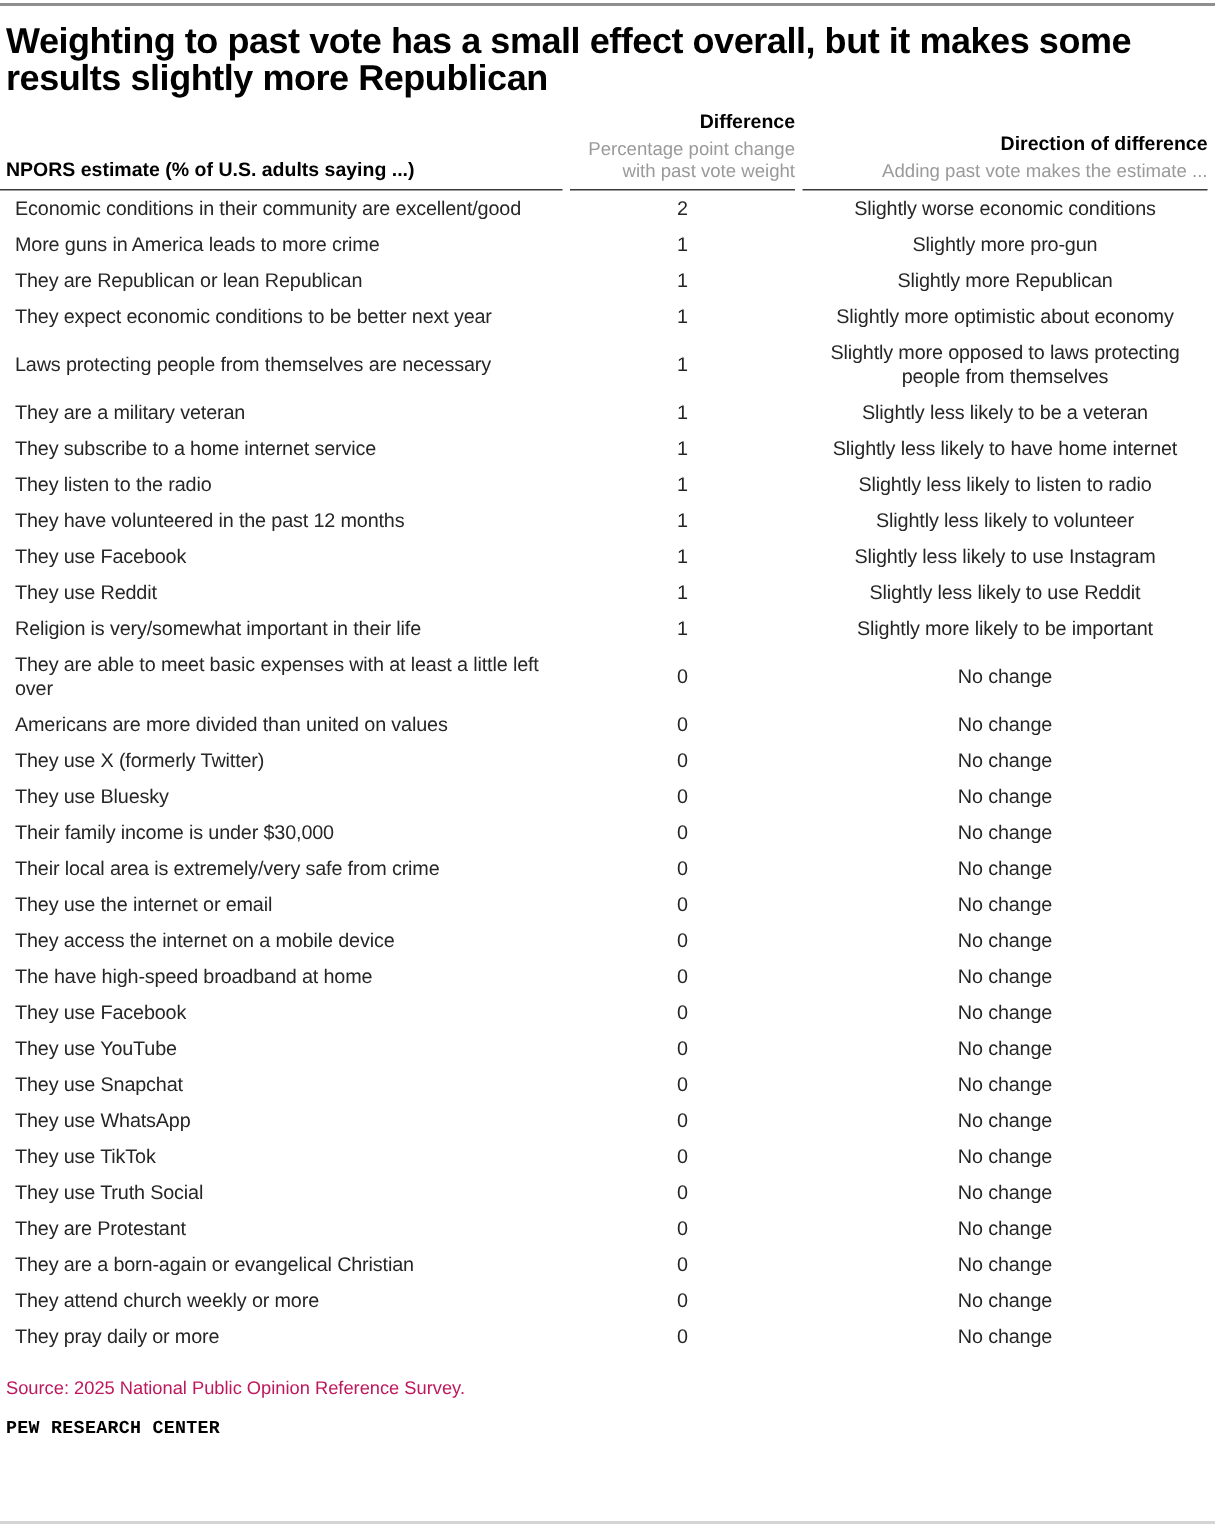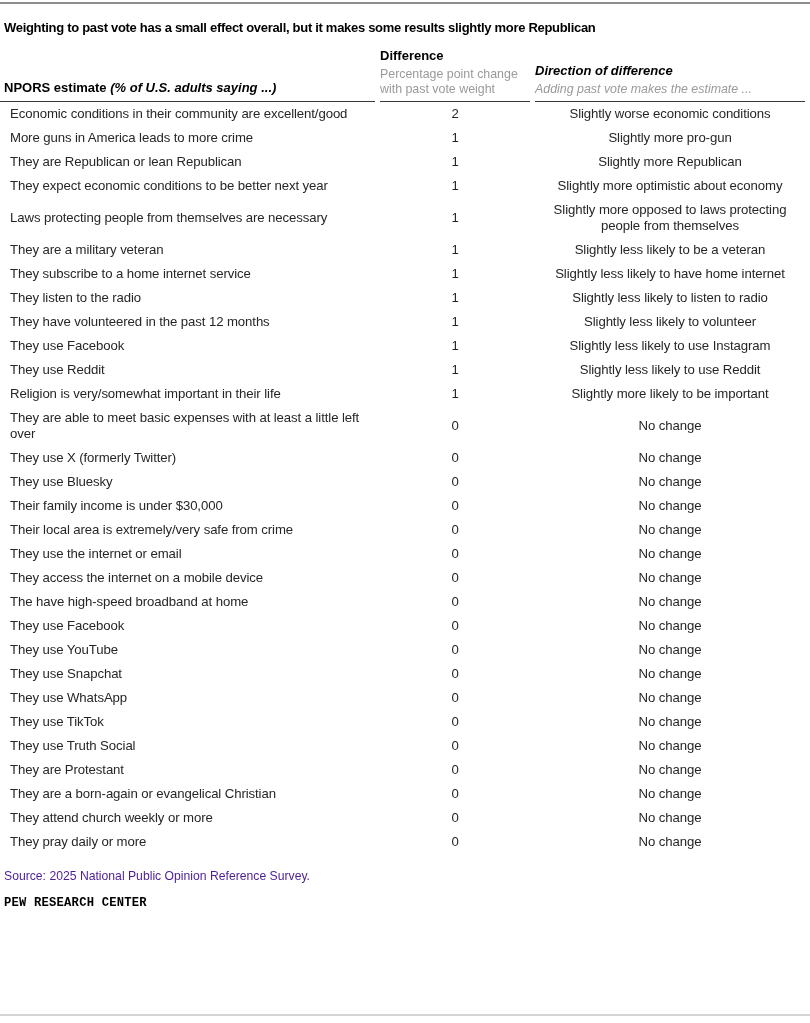--- a/index.html
+++ b/index.html
@@ -21,72 +21,72 @@
   }
   .rule-bottom {
     position: absolute;
     bottom: 7px; left: 0; right: 0;
     height: 2px;
     background: #d4d4d4;
   }
   .title {
     margin: 15px 4px 4px 4px;
     max-width: 796px;
-    font-size: 13px;
+    font-size: 24px;
     font-weight: bold;
     letter-spacing: -0.3px;
     line-height: 25px;
     color: #000000;
   }
   table.npors {
     border-collapse: separate;
     border-spacing: 5px 0;
     table-layout: fixed;
     width: 815px;
     margin-left: -5px;
   }
   thead th {
     vertical-align: bottom;
     padding: 4px 0 5px 0;
     border-bottom: 1px solid #3a3a3a;
     font-weight: normal;
   }
   th.col-estimate { width: 375px; text-align: left; }
-  th.col-difference { width: 150px; text-align: left; }
-  th.col-direction { width: 270px; text-align: left; font-style: italic; }
+  th.col-difference { width: 150px; text-align: right; }
+  th.col-direction { width: 270px; text-align: right; }
   .th-label {
     font-size: 13px;
     font-weight: bold;
     color: #000000;
     line-height: 16px;
   }
   .th-sub {
     font-size: 12.4px;
     color: #9a9a9a;
     line-height: 14.5px;
     margin-top: 3px;
   }
   th.col-difference .th-sub { max-width: 150px; margin-left: auto; margin-right: auto; }
   .estimate-header { font-size: 13px; font-weight: bold; color: #000000; padding-left: 4px; line-height: 16px; }
-  .estimate-header .hdr-note { font-style: italic; }
+  .estimate-header .hdr-note { }
   tbody td {
     font-size: 13.2px;
     color: #262626;
     line-height: 16px;
     padding: 4px 0;
     vertical-align: middle;
     letter-spacing: -0.1px;
   }
   tbody td:nth-child(1) { text-align: left; padding-left: 10px; }
   tbody td:nth-child(2) { text-align: center; }
   tbody td:nth-child(3) { text-align: center; }
   .source-line {
     margin: 15px 4px 0 4px;
     font-size: 12.2px;
-    color: #4c1d95;
+    color: #be185d;
     line-height: 15px;
   }
   .brand-line {
     margin: 12px 4px 0 4px;
     font-size: 12.2px;
     font-weight: bold;
     letter-spacing: 0.2px;
     color: #000000;
     line-height: 15px;
     font-family: Liberation Mono, monospace;
@@ -176,20 +176,25 @@
           <td>Religion is very/somewhat important in their life</td>
           <td>1</td>
           <td>Slightly more likely to be important</td>
         </tr>
         <tr>
           <td>They are able to meet basic expenses with at least a little left over</td>
           <td>0</td>
           <td>No change</td>
         </tr>
         <tr>
+          <td>Americans are more divided than united on values</td>
+          <td>0</td>
+          <td>No change</td>
+        </tr>
+        <tr>
           <td>They use X (formerly Twitter)</td>
           <td>0</td>
           <td>No change</td>
         </tr>
         <tr>
           <td>They use Bluesky</td>
           <td>0</td>
           <td>No change</td>
         </tr>
         <tr>

